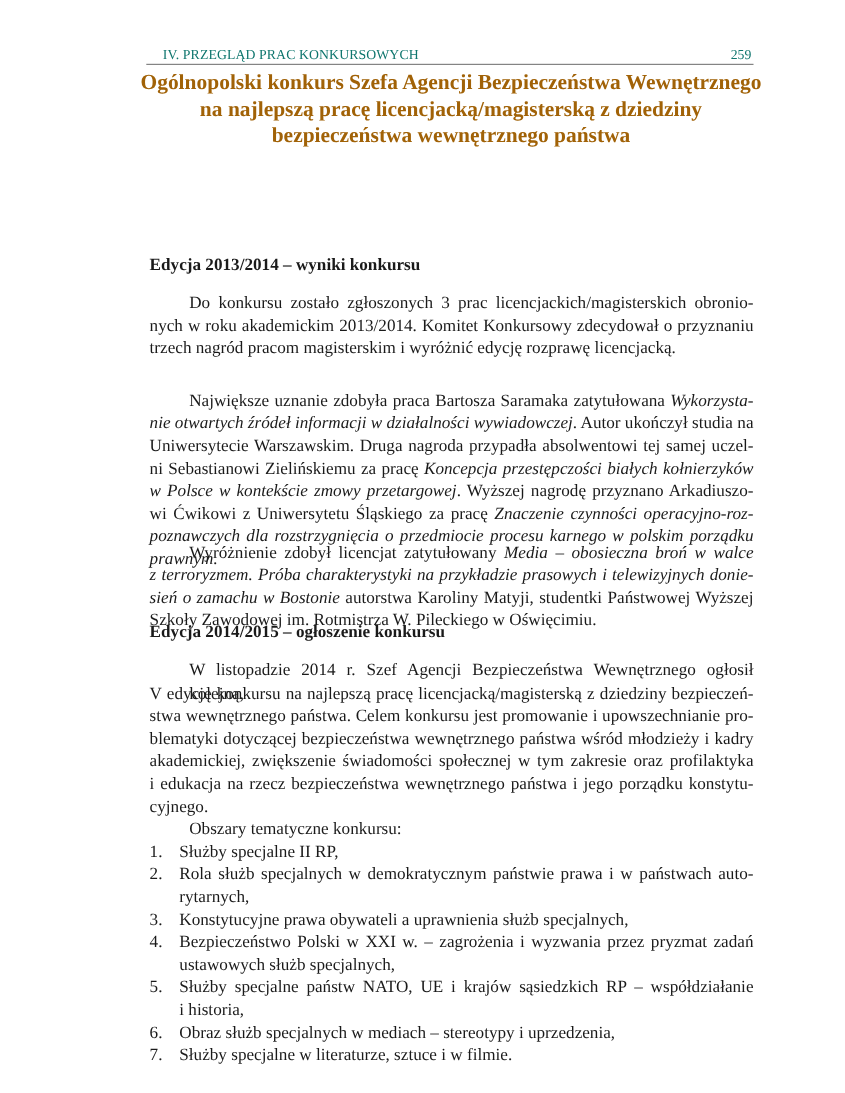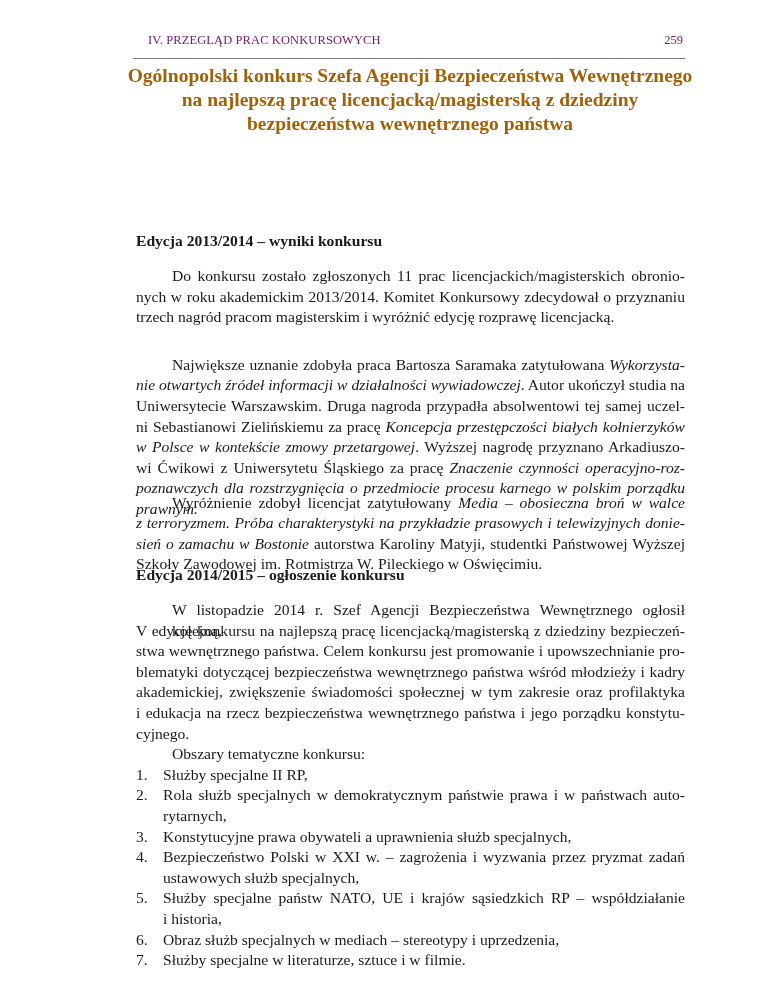--- a/index.html
+++ b/index.html
@@ -17,25 +17,25 @@
     }
     .page {
       position: absolute;
       left: 0; top: 0;
       width: 768px;
       height: 994px;
     }
     .running-header {
       position: absolute;
       left: 136px;
-      top: 30px;
+      top: 40px;
       width: 549px;
       height: 20px;
       font-size: 12.5px;
-      color: #701a75;
+      color: #0f766e;
     }
     .running-header .section-name {
       position: absolute;
       left: 12px;
       top: 3px;
       letter-spacing: 0.1px;
     }
     .running-header .page-number {
       position: absolute;
       right: 2px;
@@ -126,21 +126,21 @@
 
   <div class="title">
     <span class="tline">Ogólnopolski konkurs Szefa Agencji Bezpieczeństwa Wewnętrznego</span>
     <span class="tline">na najlepszą pracę licencjacką/magisterską z dziedziny</span>
     <span class="tline">bezpieczeństwa wewnętrznego państwa</span>
   </div>
 
   <div class="section-heading" style="top:232px;">Edycja 2013/2014 – wyniki konkursu</div>
 
   <div class="content" style="top:266px;">
-    <span class="jline indent">Do konkursu zostało zgłoszonych 11 prac licencjackich/magisterskich obronio-</span>
+    <span class="jline indent">Do konkursu zostało zgłoszonych 3 prac licencjackich/magisterskich obronio-</span>
     <span class="jline">nych w roku akademickim 2013/2014. Komitet Konkursowy zdecydował o przyznaniu</span>
     <span class="jline last">trzech nagród pracom magisterskim i wyróżnić edycję rozprawę licencjacką.</span>
   </div>
 
   <div class="content" style="top:327.8px;margin-top:27px;">
     <span class="jline indent"><span>Największe uznanie zdobyła praca Bartosza Saramaka zatytułowana </span><em>Wykorzysta-</em></span>
     <span class="jline"><em>nie otwartych źródeł informacji w działalności wywiadowczej</em><span>. Autor ukończył studia na</span></span>
     <span class="jline">Uniwersytecie Warszawskim. Druga nagroda przypadła absolwentowi tej samej uczel-</span>
     <span class="jline"><span>ni Sebastianowi Zielińskiemu za pracę </span><em>Koncepcja przestępczości białych kołnierzyków</em></span>
     <span class="jline"><em>w Polsce w kontekście zmowy przetargowej</em><span>. Wyższej nagrodę przyznano Arkadiuszo-</span></span>

